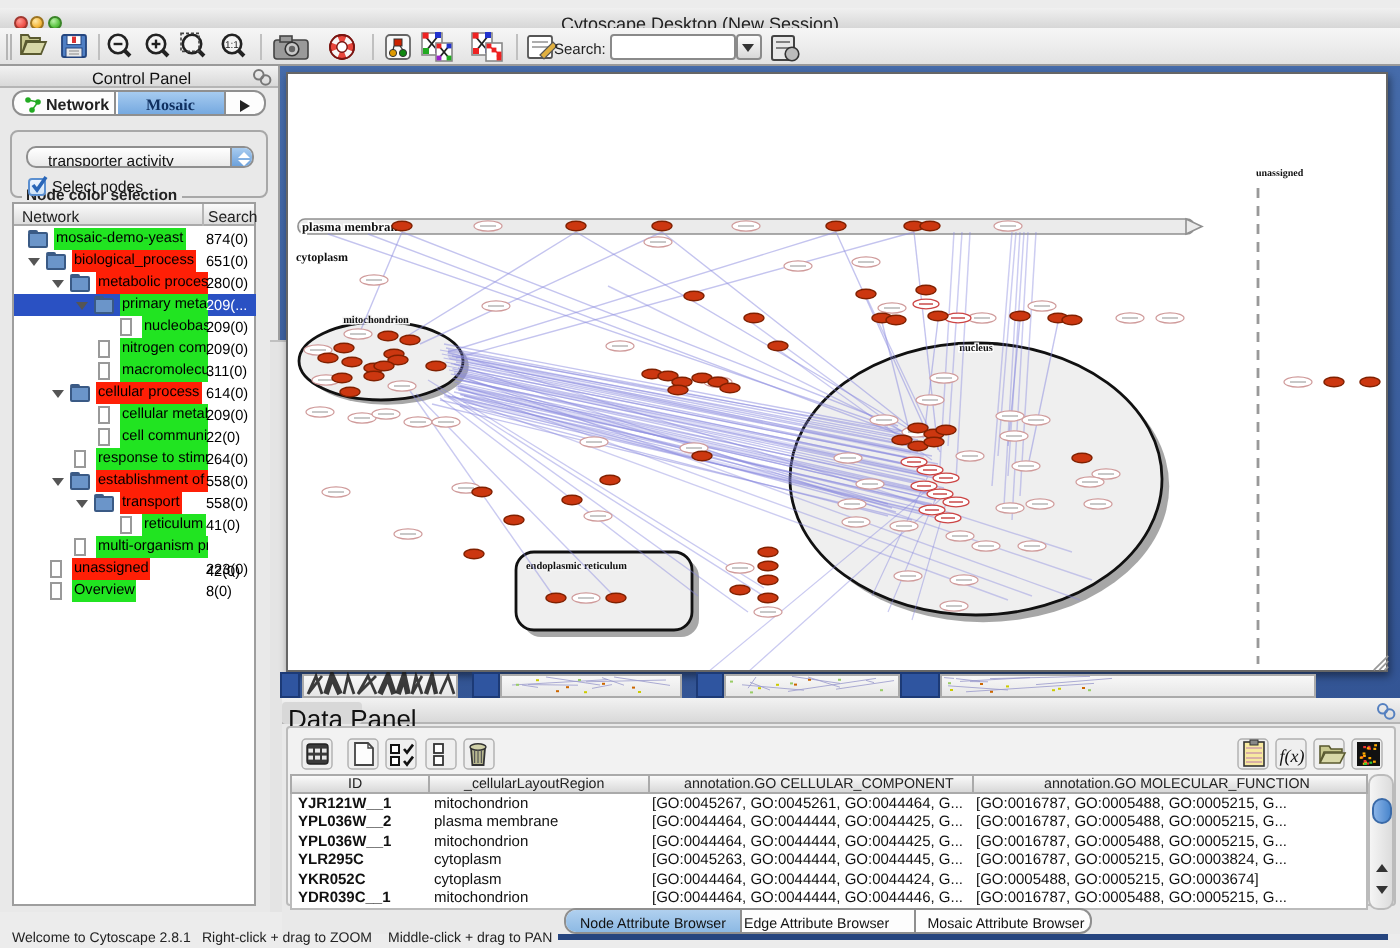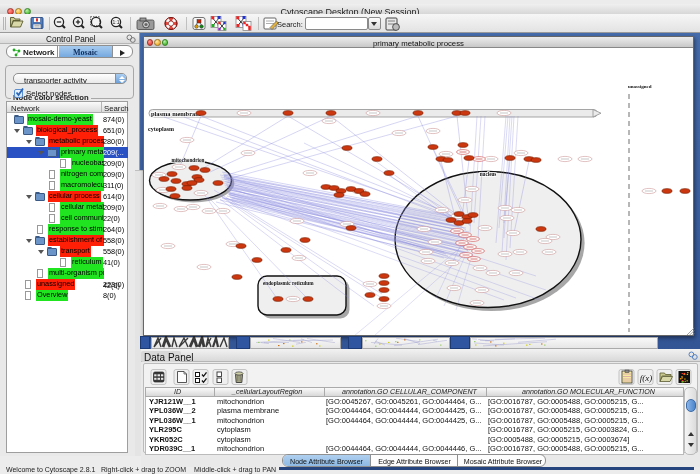--- a/index.html
+++ b/index.html
@@ -252,26 +252,20 @@
       </div>
 <div style="position:absolute;left:0;top:188.5px;width:122px;height:11px;font-size:7.3px;">
         <div style="position:absolute;left:18px;top:0.5px;width:6px;height:8.5px;background:#fff;border:0.6px solid #999;"></div>
         <div style="position:absolute;left:29px;top:-0.5px;height:10.5px;max-width:68px;overflow:hidden;background:#21e421;color:#000;padding:0 1px;white-space:nowrap;">Overview</div>
         <div style="position:absolute;left:96px;top:0px;color:#000;">8(0)</div>
       </div>
   </div>
 </div>
 
 <div class="abs" style="left:143px;top:36px;width:551px;height:300px;background:#fff;border:1px solid #666;box-shadow:1px 2px 4px rgba(0,0,0,0.45);">
-  <div class="abs" style="left:0;top:0;width:549px;height:11px;background:linear-gradient(#ececec,#c8c8c8);border-bottom:1px solid #888;">
-    <div class="abs" style="left:2.5px;top:2px;width:6.5px;height:6.5px;border-radius:50%;background:radial-gradient(circle at 35% 30%,#ff9a93,#ee5048 60%,#c93a32);border:0.5px solid #a03830;"></div>
-    <div class="abs" style="left:10px;top:2px;width:6.5px;height:6.5px;border-radius:50%;background:radial-gradient(circle at 35% 30%,#ffe9a8,#f5b83d 60%,#cf9426);border:0.5px solid #9d7420;"></div>
-    <div class="abs" style="left:17.5px;top:2px;width:6.5px;height:6.5px;border-radius:50%;background:radial-gradient(circle at 35% 30%,#b9f0a8,#5cc443 60%,#3f9e2c);border:0.5px solid #3a8428;"></div>
-    <div class="abs" style="left:0;top:1.5px;width:549px;text-align:center;font-size:7.8px;color:#111;">primary metabolic process</div>
-  </div>
   <svg class="abs" style="left:0;top:11px" width="549" height="287" viewBox="0 0 549 287">
 <g>
         <rect x="5" y="61.5" width="448" height="7.5" rx="3.5" fill="#ebebeb" stroke="#909090" stroke-width="0.8"></rect>
 <path d="M 449 61.5 L 457 65.2 L 449 69 Z" fill="#ebebeb" stroke="#909090" stroke-width="0.8"></path>
 <text x="7" y="67.6" font-family="Liberation Serif, serif" font-size="6.4" font-weight="bold" fill="#111" stroke="#ffffff" stroke-width="1.6" paint-order="stroke">plasma membrane</text>
       </g>
 <text x="4" y="82.5" font-family="Liberation Serif, serif" font-size="6" font-weight="bold" fill="#111" stroke="#ffffff" stroke-width="1.6" paint-order="stroke">cytoplasm</text>
 <ellipse cx="48" cy="133.5" rx="41" ry="19.5" fill="#222" opacity="0.4" transform="translate(1.4,1.4)"></ellipse>
 <ellipse cx="46.5" cy="132.5" rx="41" ry="19.5" fill="#efefef" stroke="#111" stroke-width="1.4"></ellipse>
 <text x="44" y="113.5" text-anchor="middle" font-family="Liberation Serif, serif" font-size="5.2" font-weight="bold" fill="#111" stroke="#f4f4f4" stroke-width="1.4" paint-order="stroke">mitochondrion</text>
@@ -646,21 +640,21 @@
       <rect x="386" y="8.6" width="1.5" height="1" fill="#cc0"></rect>
       <rect x="404" y="8.6" width="1.5" height="1" fill="#9c6"></rect>
       <rect x="350" y="5.5" width="1.5" height="1" fill="#c60"></rect>
       <rect x="335" y="8.5" width="1.5" height="1" fill="#cc0"></rect>
     </svg>
 </div>
 
 <div class="abs" style="left:141px;top:349px;width:559px;height:118px;background:#e9e9e9;">
   <div class="abs" style="left:0;top:0;width:559px;height:13px;background:linear-gradient(#f2f2f2,#d9d9d9);border-bottom:1px solid #b5b5b5;">
     <div class="abs" style="left:0px;top:2px;width:40px;height:11px;background:#d8d8d8;border-radius:2px;"></div>
-    <div class="abs" style="left:3px;top:2.5px;font-size:10px;color:#111;">Data Panel</div>
+    <div class="abs" style="left:3px;top:2.5px;font-size:13px;color:#111;">Data Panel</div>
     <svg class="abs" style="left:547px;top:2px" width="10" height="9" viewBox="0 0 10 9">
         <circle cx="3.4" cy="3.4" r="2.4" fill="none" stroke="#5580c0" stroke-width="1"></circle>
         <circle cx="6.8" cy="6" r="2.4" fill="none" stroke="#5580c0" stroke-width="1"></circle>
       </svg>
   </div>
   <div class="abs" style="left:2px;top:14px;width:555px;height:90px;background:#f2f2f2;border:1px solid #bbb;border-radius:2px;">
     <svg class="abs" style="left:2px;top:4px" width="110" height="18" viewBox="0 0 110 18">
         <rect x="5" y="1.5" width="15" height="15" rx="2" fill="#efefef" stroke="#b0b0b0" stroke-width="0.7"></rect>
 <rect x="28" y="1.5" width="15" height="15" rx="2" fill="#efefef" stroke="#b0b0b0" stroke-width="0.7"></rect>
 <rect x="47" y="1.5" width="15" height="15" rx="2" fill="#efefef" stroke="#b0b0b0" stroke-width="0.7"></rect>
@@ -713,21 +707,21 @@
 <rect x="64.0" y="13.4" width="1.4" height="1.1" fill="#3c3"></rect>
 <rect x="69.1" y="4.1" width="1.4" height="1.1" fill="#fa0"></rect>
 <rect x="66.7" y="12.8" width="1.4" height="1.1" fill="#3c3"></rect>
 <rect x="63.3" y="8.2" width="1.4" height="1.1" fill="#fa0"></rect>
 <rect x="65.4" y="5.6" width="1.4" height="1.1" fill="#fa0"></rect>
 <rect x="63.8" y="12.0" width="1.4" height="1.1" fill="#e33"></rect>
 <rect x="61.9" y="10.3" width="1.4" height="1.1" fill="#fa0"></rect>
 <rect x="66.2" y="10.5" width="1.4" height="1.1" fill="#fa0"></rect>
       </svg>
 
-    <div class="abs" style="left:1px;top:22.5px;width:539px;height:10px;background:linear-gradient(#fafafa,#d8d8d8);border:1px solid #aaa;font-size:7.1px;color:#222;font-style:italic;">
+    <div class="abs" style="left:1px;top:22.5px;width:539px;height:10px;background:linear-gradient(#fafafa,#d8d8d8);border:1px solid #aaa;font-size:7.1px;color:#222;">
       <span class="abs" style="left:28px;top:0.5px;">ID</span>
       <span class="abs" style="left:86px;top:0.5px;">_cellularLayoutRegion</span>
       <span class="abs" style="left:196px;top:0.5px;">annotation.GO CELLULAR_COMPONENT</span>
       <span class="abs" style="left:376px;top:0.5px;">annotation.GO MOLECULAR_FUNCTION</span>
       <div class="abs" style="left:68px;top:0;width:1px;height:10px;background:#aaa;"></div>
       <div class="abs" style="left:178px;top:0;width:1px;height:10px;background:#aaa;"></div>
       <div class="abs" style="left:340px;top:0;width:1px;height:10px;background:#aaa;"></div>
     </div>
     <div class="abs" style="left:1px;top:32.5px;width:539px;height:58px;background:#fff;border:1px solid #bbb;border-top:none;font-size:7.5px;color:#111;">
 <div style="position:absolute;left:0;top:0px;width:539px;height:9.5px;">
@@ -744,45 +738,47 @@
         </div>
 <div style="position:absolute;left:0;top:19.0px;width:539px;height:9.5px;">
           <span style="position:absolute;left:3px;font-weight:bold;">YPL036W__1</span>
           <span style="position:absolute;left:71px;">mitochondrion</span>
           <span style="position:absolute;left:180px;">[GO:0044464, GO:0044444, GO:0044425, G...</span>
           <span style="position:absolute;left:342px;">[GO:0016787, GO:0005488, GO:0005215, G...</span>
         </div>
 <div style="position:absolute;left:0;top:28.5px;width:539px;height:9.5px;">
           <span style="position:absolute;left:3px;font-weight:bold;">YLR295C</span>
           <span style="position:absolute;left:71px;">cytoplasm</span>
+          <span style="position:absolute;left:180px;">[GO:0045263, GO:0044444, GO:0044445, G...</span>
           <span style="position:absolute;left:342px;">[GO:0016787, GO:0005215, GO:0003824, G...</span>
         </div>
 <div style="position:absolute;left:0;top:38.0px;width:539px;height:9.5px;">
           <span style="position:absolute;left:3px;font-weight:bold;">YKR052C</span>
           <span style="position:absolute;left:71px;">cytoplasm</span>
+          <span style="position:absolute;left:180px;">[GO:0044464, GO:0044444, GO:0044424, G...</span>
           <span style="position:absolute;left:342px;">[GO:0005488, GO:0005215, GO:0003674]</span>
         </div>
 <div style="position:absolute;left:0;top:47.5px;width:539px;height:9.5px;">
           <span style="position:absolute;left:3px;font-weight:bold;">YDR039C__1</span>
           <span style="position:absolute;left:71px;">mitochondrion</span>
           <span style="position:absolute;left:180px;">[GO:0044464, GO:0044444, GO:0044446, G...</span>
           <span style="position:absolute;left:342px;">[GO:0016787, GO:0005488, GO:0005215, G...</span>
         </div>
     </div>
     <div class="abs" style="left:540px;top:22.5px;width:13px;height:68px;background:linear-gradient(90deg,#f5f5f5,#dcdcdc);border:1px solid #bbb;border-radius:5px;">
       <div class="abs" style="left:0.5px;top:11px;width:10px;height:13px;background:linear-gradient(90deg,#8ab4e8,#4a86cc);border:1px solid #3a6aa8;border-radius:5px;"></div>
       <div class="abs" style="left:2.5px;top:44px;width:0;height:0;border-left:3px solid transparent;border-right:3px solid transparent;border-bottom:4px solid #333;"></div>
       <div class="abs" style="left:2.5px;top:55px;width:0;height:0;border-left:3px solid transparent;border-right:3px solid transparent;border-top:4px solid #333;"></div>
     </div>
   </div>
 </div>
 
 <div class="abs" style="left:282px;top:454px;width:264px;height:13px;background:#fdfdfd;border:1px solid #8f8f8f;border-radius:6px;overflow:hidden;font-size:7.1px;color:#111;z-index:5;background:#fdfdfd;">
   <div class="abs" style="left:0;top:0;width:88px;height:13px;background:linear-gradient(#b0d0ef,#86b5e2);border-right:1px solid #8f8f8f;text-align:center;padding-top:2.5px;">Node Attribute Browser</div>
-  <div class="abs" style="left:89px;top:0;width:86px;height:13px;border-right:1px solid #8f8f8f;text-align:center;padding-top:2.5px;">Edge Attribute Browser</div>
+  <div class="abs" style="left:89px;top:0;width:86px;height:13px;border-right:1px solid #8f8f8f;text-align:left;padding-top:2.5px;">Edge Attribute Browser</div>
   <div class="abs" style="left:176px;top:0;width:88px;height:13px;text-align:center;padding-top:2.5px;">Mosaic Attribute Browser</div>
 </div>
 <div class="abs" style="left:279px;top:466.5px;width:415px;height:3px;background:#26457f;z-index:4;"></div>
 
 <div class="abs" style="left:0;top:456px;width:141px;height:18px;background:#ececec;"></div>
 <div class="abs" style="left:0;top:466.5px;width:700px;height:7.5px;background:#ececec;z-index:3;"></div>
 
 <div class="abs" style="left:6px;top:465.5px;font-size:7px;color:#222;z-index:6;">Welcome to Cytoscape 2.8.1</div>
 <div class="abs" style="left:101px;top:465.5px;font-size:7px;color:#222;z-index:6;">Right-click + drag to ZOOM</div>
 <div class="abs" style="left:194px;top:465.5px;font-size:7px;color:#222;z-index:6;">Middle-click + drag to PAN</div>

